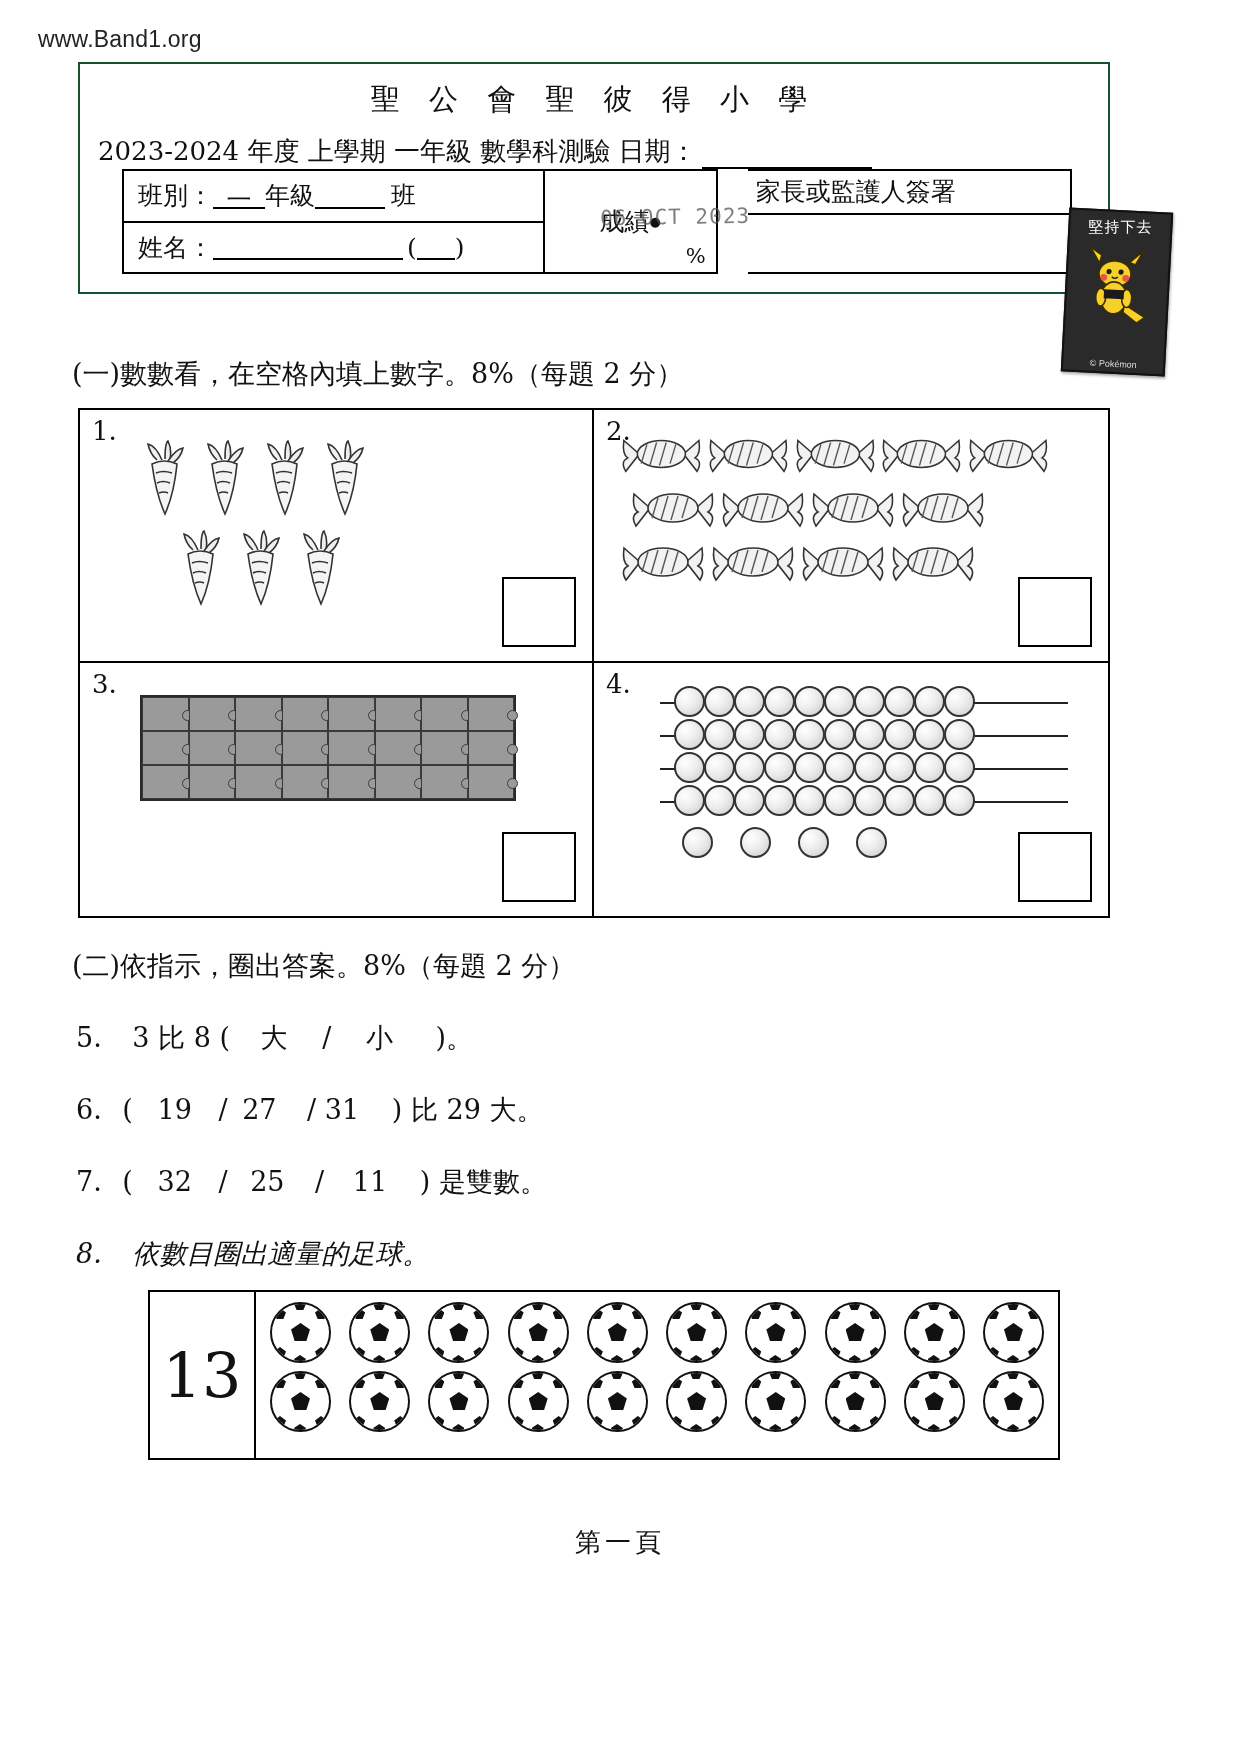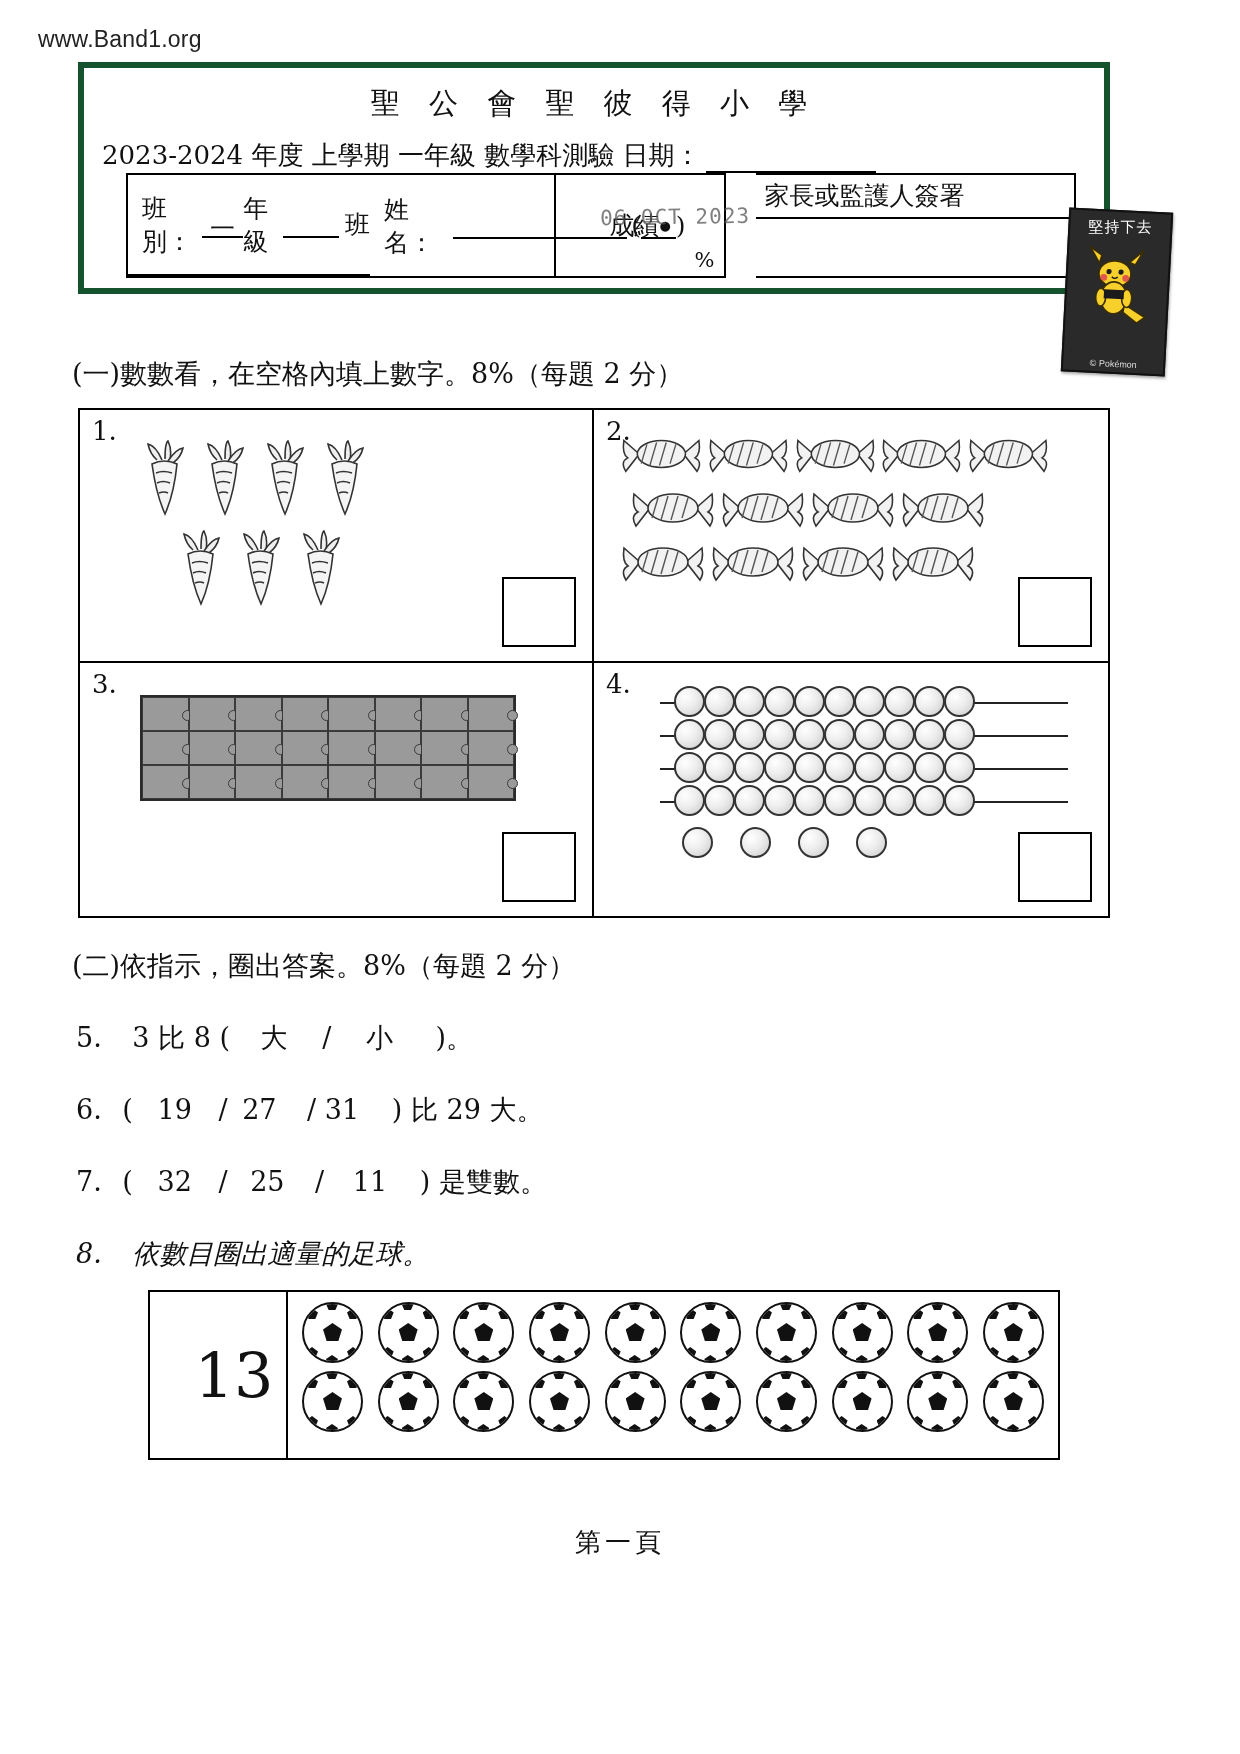--- a/index.html
+++ b/index.html
@@ -25,21 +25,21 @@
     letter-spacing: 0.2px;
   }
 
   
   .header-box {
     position: absolute;
     left: 78px;
     top: 62px;
     width: 1032px;
     height: 232px;
-    border: 6px solid #14532d;
+    border: 2px solid #14532d;
     box-sizing: border-box;
   }
   .school-title {
     text-align: center;
     font-size: 29px;
     letter-spacing: 10px;
     margin-top: 16px;
     font-family: "DejaVu Serif", serif;
     font-weight: 500;
   }
@@ -66,21 +66,21 @@
     top: 105px;
     width: 950px;
     height: 105px;
     display: flex;
   }
   .info-left {
     width: 430px;
     border: 2px solid #000;
     box-sizing: border-box;
     display: flex;
-    flex-direction: row;
+    flex-direction: column;
   }
   .info-left .cell {
     flex: 1;
     display: flex;
     align-items: center;
     padding-left: 14px;
     font-size: 25px;
     font-family: "DejaVu Serif", serif;
   }
   .info-left .cell:first-child { border-bottom: 2px solid #000; }
@@ -320,21 +320,20 @@
     display: flex;
   }
   .ball-num {
     width: 104px;
     border-right: 2px solid #000;
     display: flex;
     align-items: center;
     justify-content: center;
     font-size: 62px;
     font-family: "DejaVu Serif", serif;
-    padding-left: 32px;
   }
   .ball-area {
     flex: 1;
     padding: 10px 14px 0 14px;
   }
   .ball-row { display: flex; justify-content: space-between; }
   .ball-row.second { margin-top: 8px; }
   .ball {
     width: 57px; height: 57px;
     border-radius: 50%;

